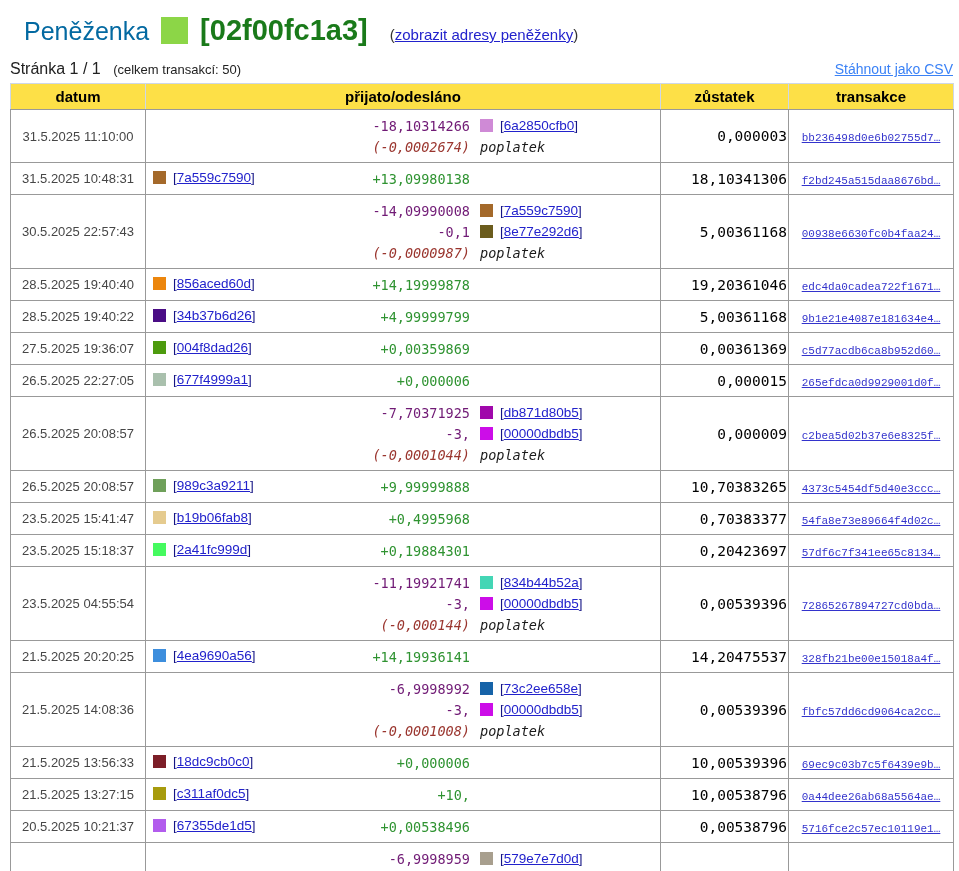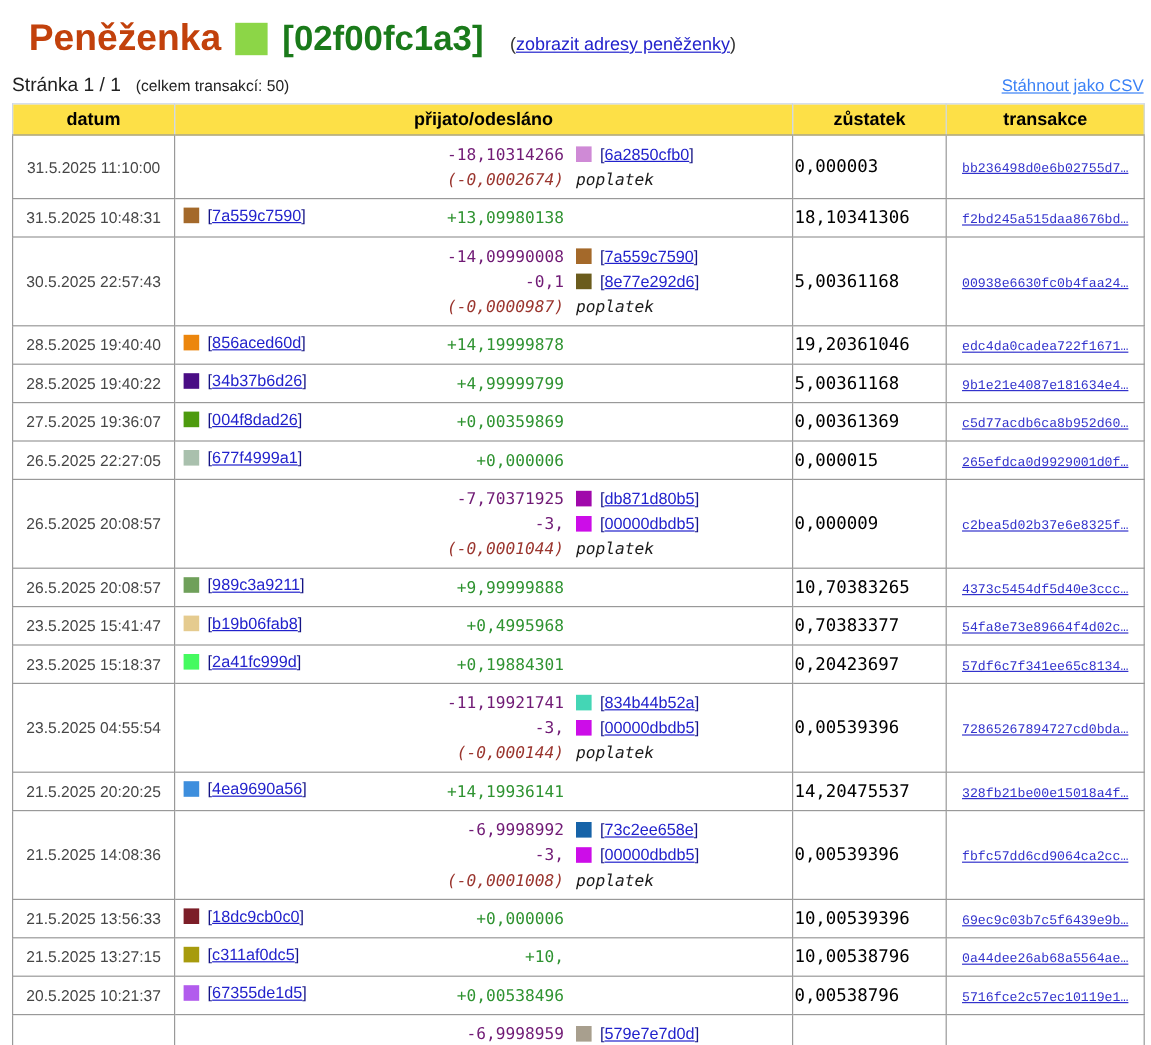--- a/index.html
+++ b/index.html
@@ -1,21 +1,21 @@
 <!DOCTYPE html>
 <html><head>
 <meta charset="utf-8">
 <style>
   html,body{margin:0;padding:0;width:959px;height:871px;overflow:hidden;background:#fff;
     font-family:"Liberation Sans",sans-serif;color:#000;}
   .page{padding:0 6px 0 10px;}
 
   
   .title-row{display:flex;align-items:baseline;margin:14px 0 0 14px;}
-  .wallet-title{font-size:31px;font-weight:bold;color:#c2410c;letter-spacing:0px;}
+  .wallet-title{font-size:25px;font-weight:normal;color:#0369a1;letter-spacing:0px;}
   .wallet-square{width:27px;height:27px;align-self:center;margin:0 12px;display:inline-block;}
   .wallet-id{font-size:29px;font-weight:bold;color:#1a7a1a;}
   .addr-view{font-size:15px;margin-left:22px;color:#333;}
   .addr-view a{color:#2222cc;}
 
   
   .info-row{display:flex;justify-content:space-between;align-items:baseline;margin-top:13px;}
   .page-num{font-size:16px;color:#222;}
   .total-tx{font-size:13px;color:#222;margin-left:8px;}
   .csv a{font-size:14px;color:#3b82f6;}
@@ -31,21 +31,21 @@
   .amount{font-family:"DejaVu Sans Mono",monospace;font-size:13.5px;text-align:right;white-space:pre;}
   .pos{color:#2f9331;}
   .neg{color:#701a75;}
   .fee-amt{color:#9a352e;font-style:italic;}
   .in-part{padding-left:1px;}
   .out-part{padding-left:10px;display:flex;align-items:center;}
   .square{width:13px;height:13px;display:inline-block;margin-right:7px;vertical-align:-2px;flex:0 0 auto;}
   .addr{font-size:13.5px;white-space:nowrap;display:inline-flex;align-items:center;}
   .bracket{color:#151585;}
   .addr-link{color:#2222cc;text-decoration:underline;}
-  .balance-cell{text-align:left;font-family:"DejaVu Sans Mono",monospace;font-size:14.5px;color:#000;}
+  .balance-cell{text-align:right;font-family:"DejaVu Sans Mono",monospace;font-size:14.5px;color:#000;}
   .tx-cell{text-align:center;}
   .tx-link{font-family:Liberation Mono, monospace;font-size:11px;color:#3333cc;}
   .poplatek{font-family:"DejaVu Sans Mono",monospace;font-size:13.5px;font-style:italic;color:#1a1a1a;}
 </style>
 </head>
 <body>
 
 <div class="page">
 
   <div class="title-row">

